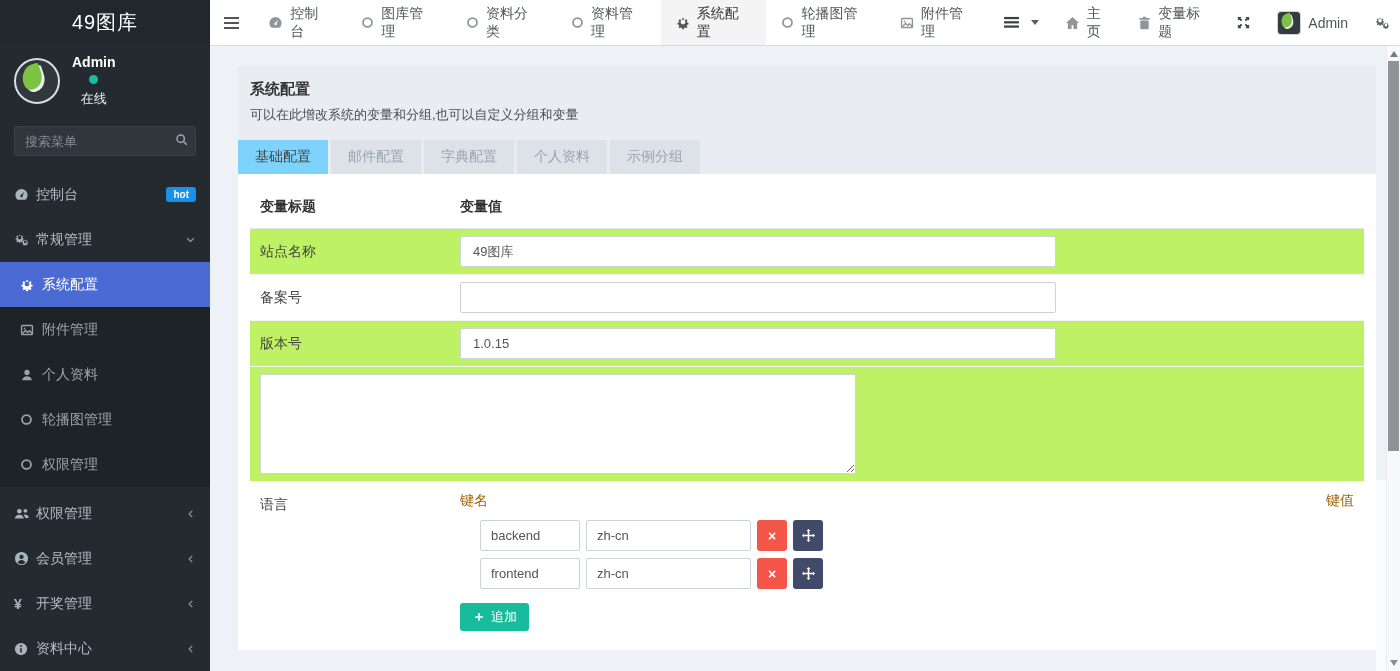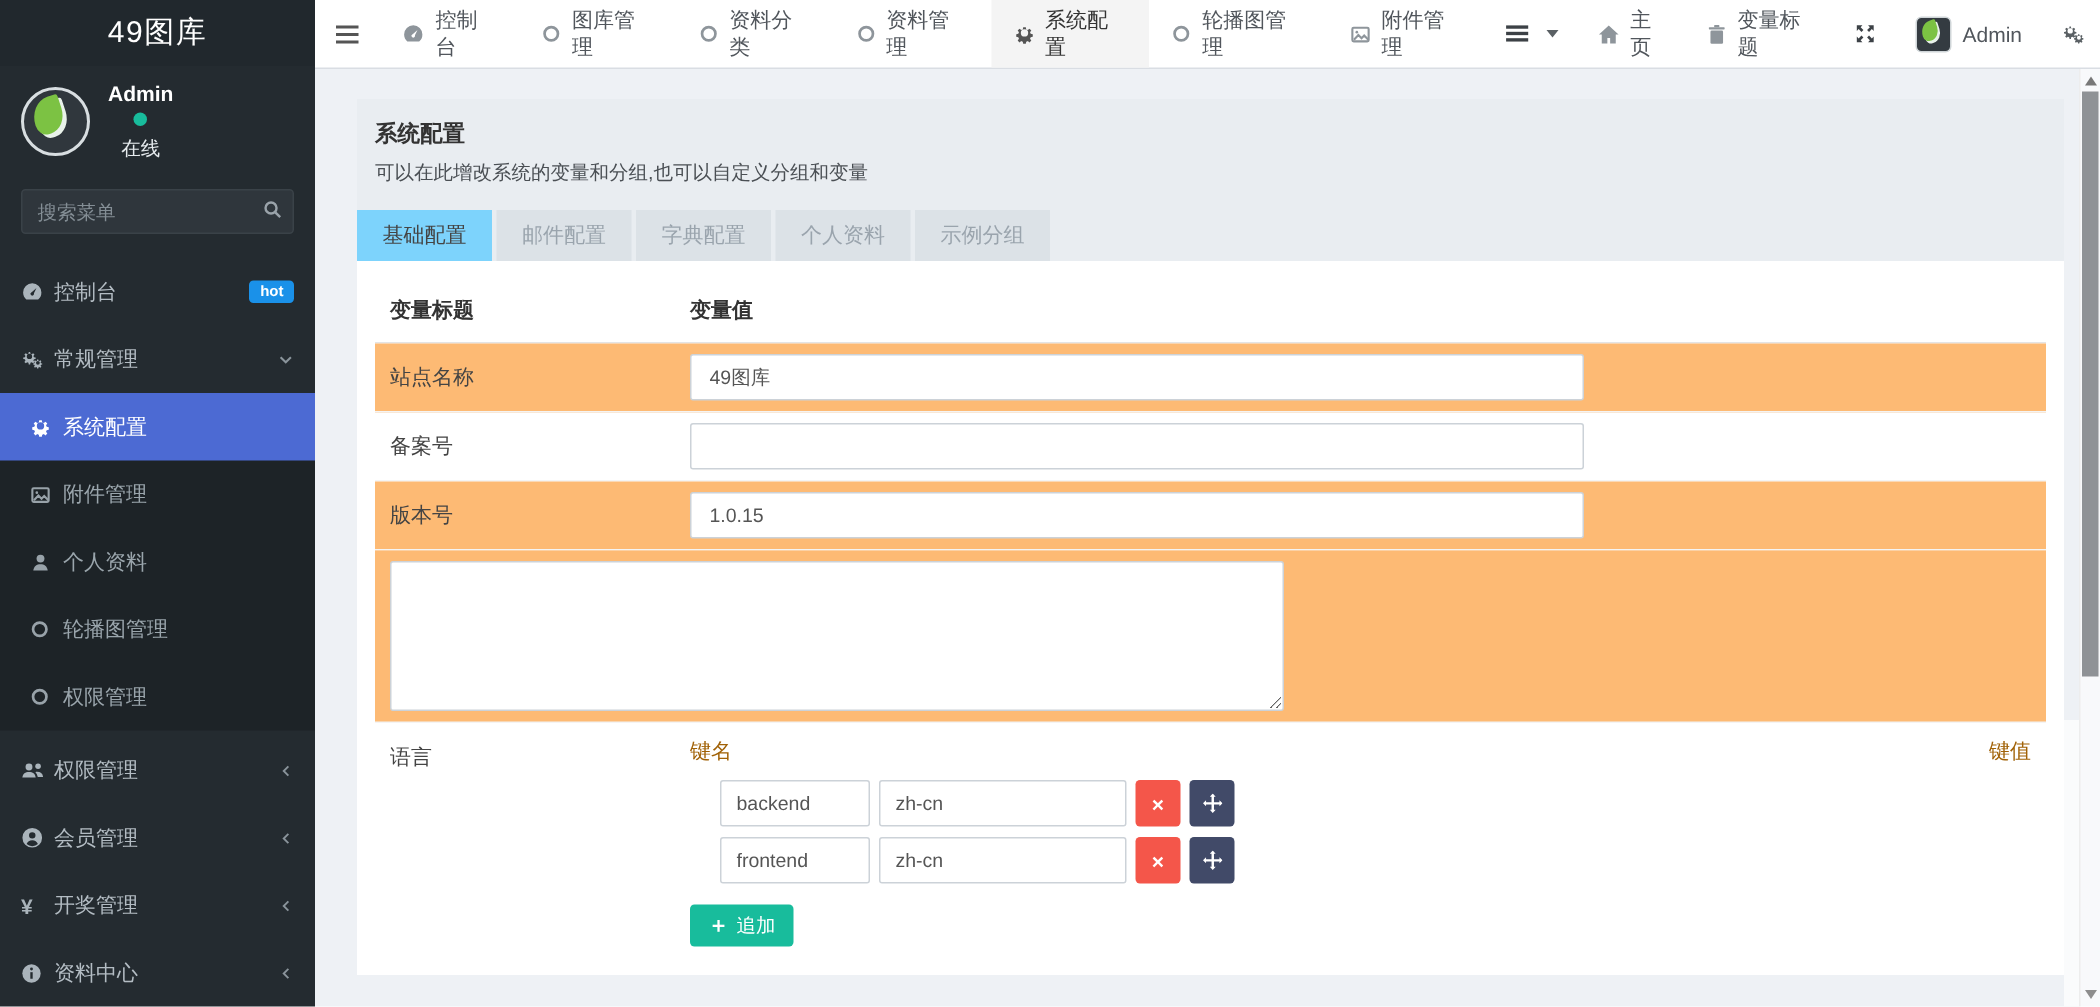--- a/index.html
+++ b/index.html
@@ -52,21 +52,21 @@
   .panel-heading { background:#e9edf1; padding:14px 12px 0; }
   .panel-title { font-size:15px; font-weight:bold; color:#333; }
   .panel-sub { font-size:13px; color:#4a4f54; margin-top:7px; }
   .cfg-tabs { display:flex; margin:16px 0 0 -12px; }
   .cfg-tab { padding:8px 17px; font-size:14px; margin-right:3px; background:#dce2e7; color:#9aa4ad; cursor:pointer; }
   .cfg-tab.active { background:#7dd3fc; color:#444; }
   .panel-body { background:#fff; padding:12px; }
 
   .cfg-header { display:grid; grid-template-columns:200px 1fr; padding:12px 10px; font-weight:bold; font-size:14px; color:#333; border-bottom:1px solid #e4e4e4; }
   .cfg-row { display:grid; grid-template-columns:200px 1fr; padding:7px 10px; border-bottom:1px solid #f4f4f4; }
-  .cfg-row.striped { background:#fdba74; }
+  .cfg-row.striped { background:#bef264; }
   .row-label { font-size:14px; color:#444; padding-top:7px; }
   .form-input { width:596px; height:31px; border:1px solid #ccd2d8; border-radius:2px; padding:0 12px; font-size:13px; color:#555; background:#fff; outline:none; }
   textarea.form-input { height:100px; padding:6px 12px; resize:vertical; display:block; }
 
   .kv-head { display:flex; font-size:14px; color:#a16207; margin:3px 0 10px;justify-content:space-between; }
   .kv-head .kh1 { width:106px; }
   .kv-row { display:flex; align-items:center; margin-bottom:7px;margin-left:20px; }
   .kv-key { width:100px; height:31px; border:1px solid #ccd2d8; border-radius:2px; padding:0 10px; font-size:13px; color:#555; outline:none; margin-right:6px; }
   .kv-val { width:165px; height:31px; border:1px solid #ccd2d8; border-radius:2px; padding:0 10px; font-size:13px; color:#555; outline:none; }
   .btn-sq { width:30px; height:31px; border:none; border-radius:3px; color:#fff; display:flex; align-items:center; justify-content:center; cursor:pointer; margin-left:6px; }

